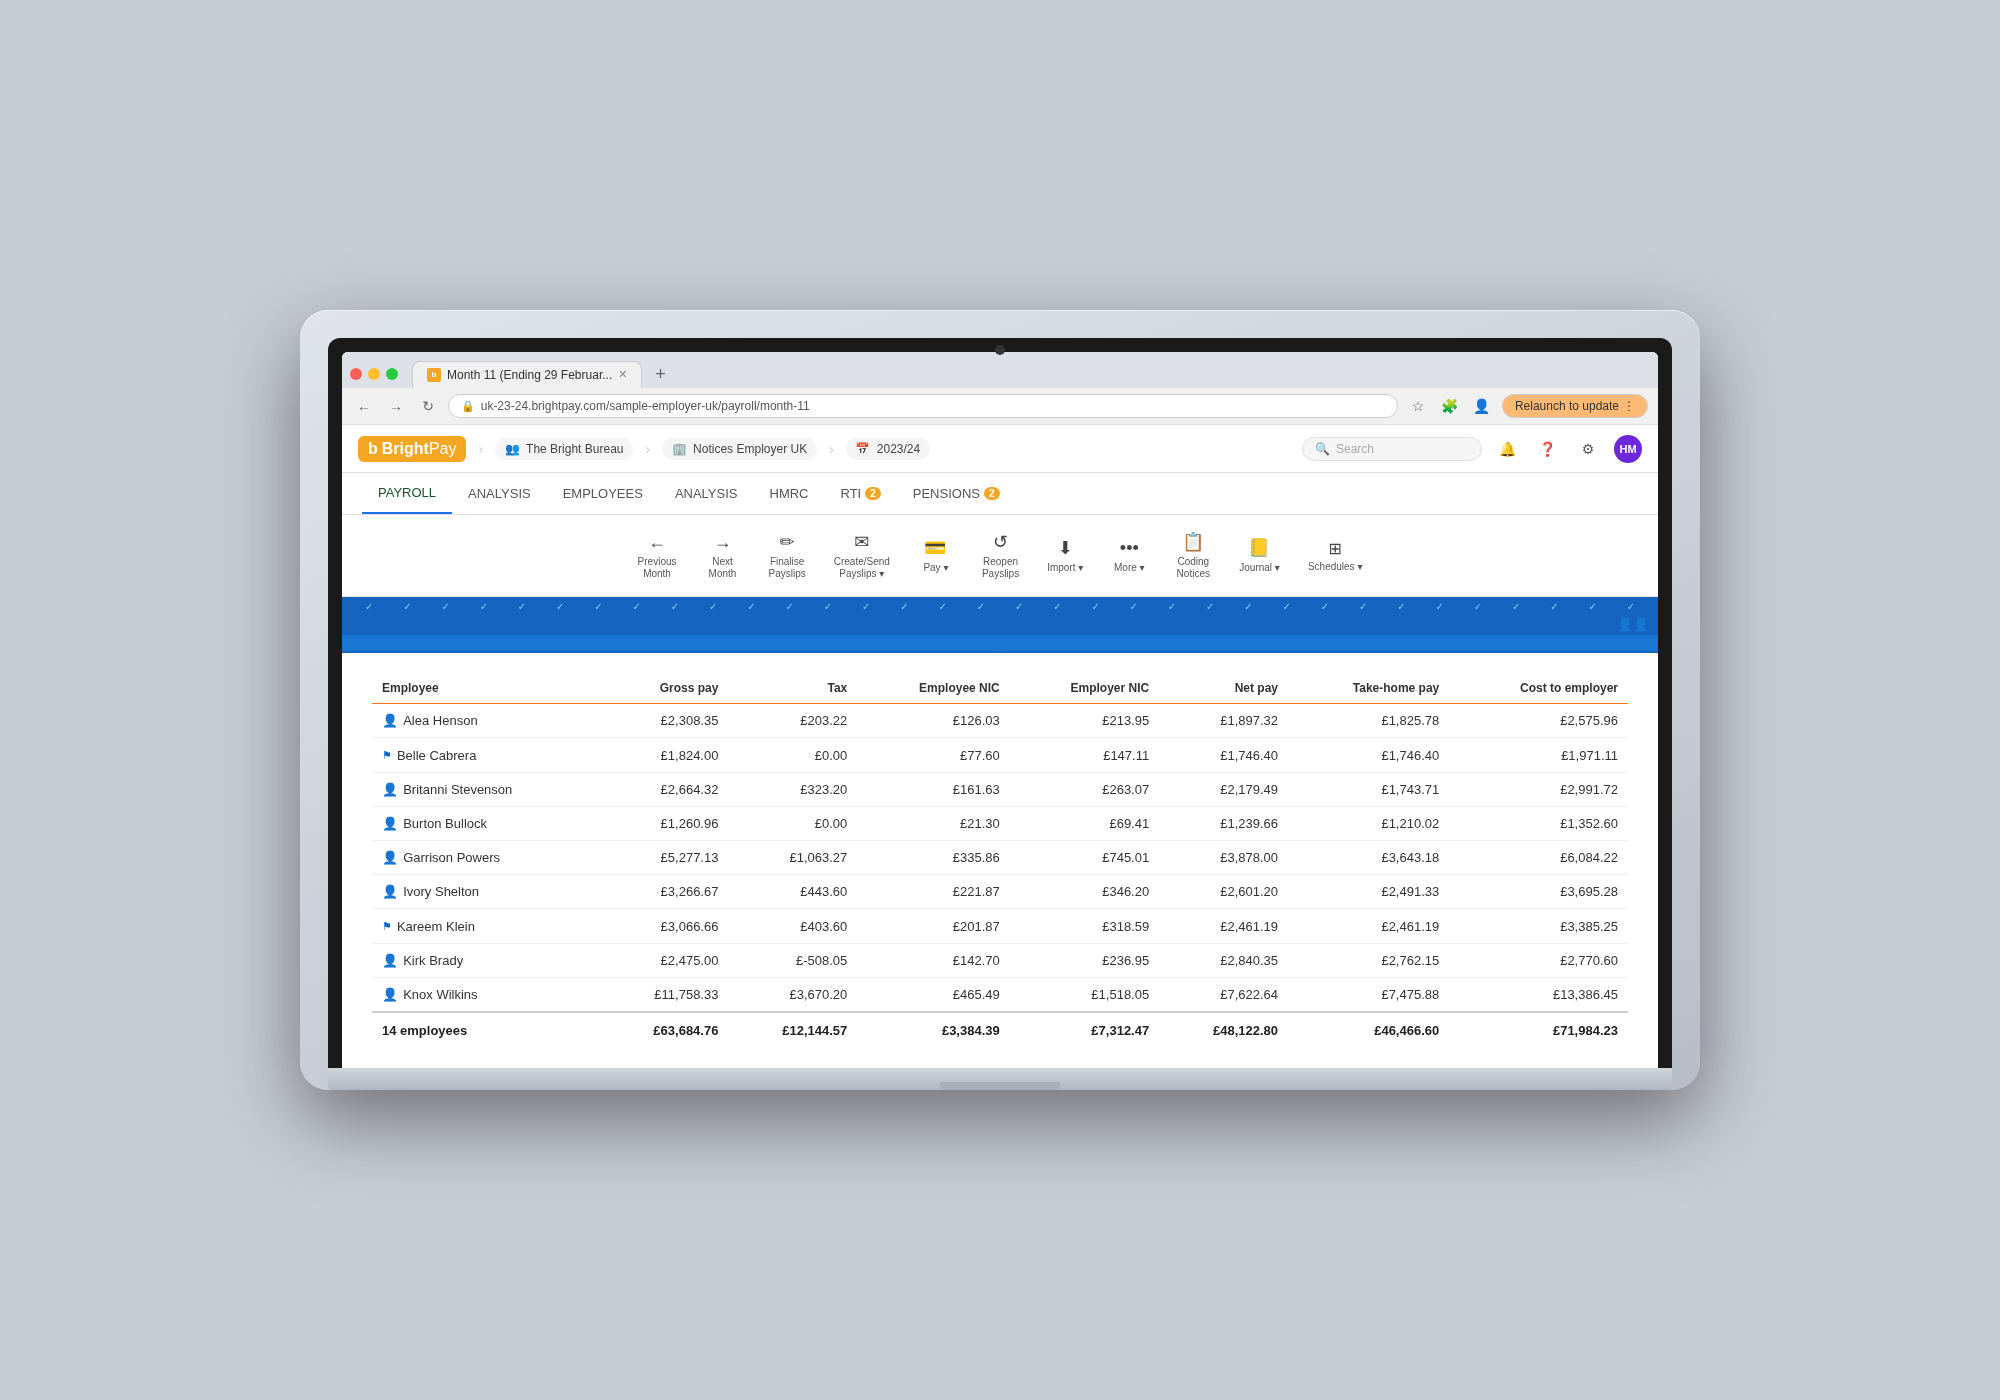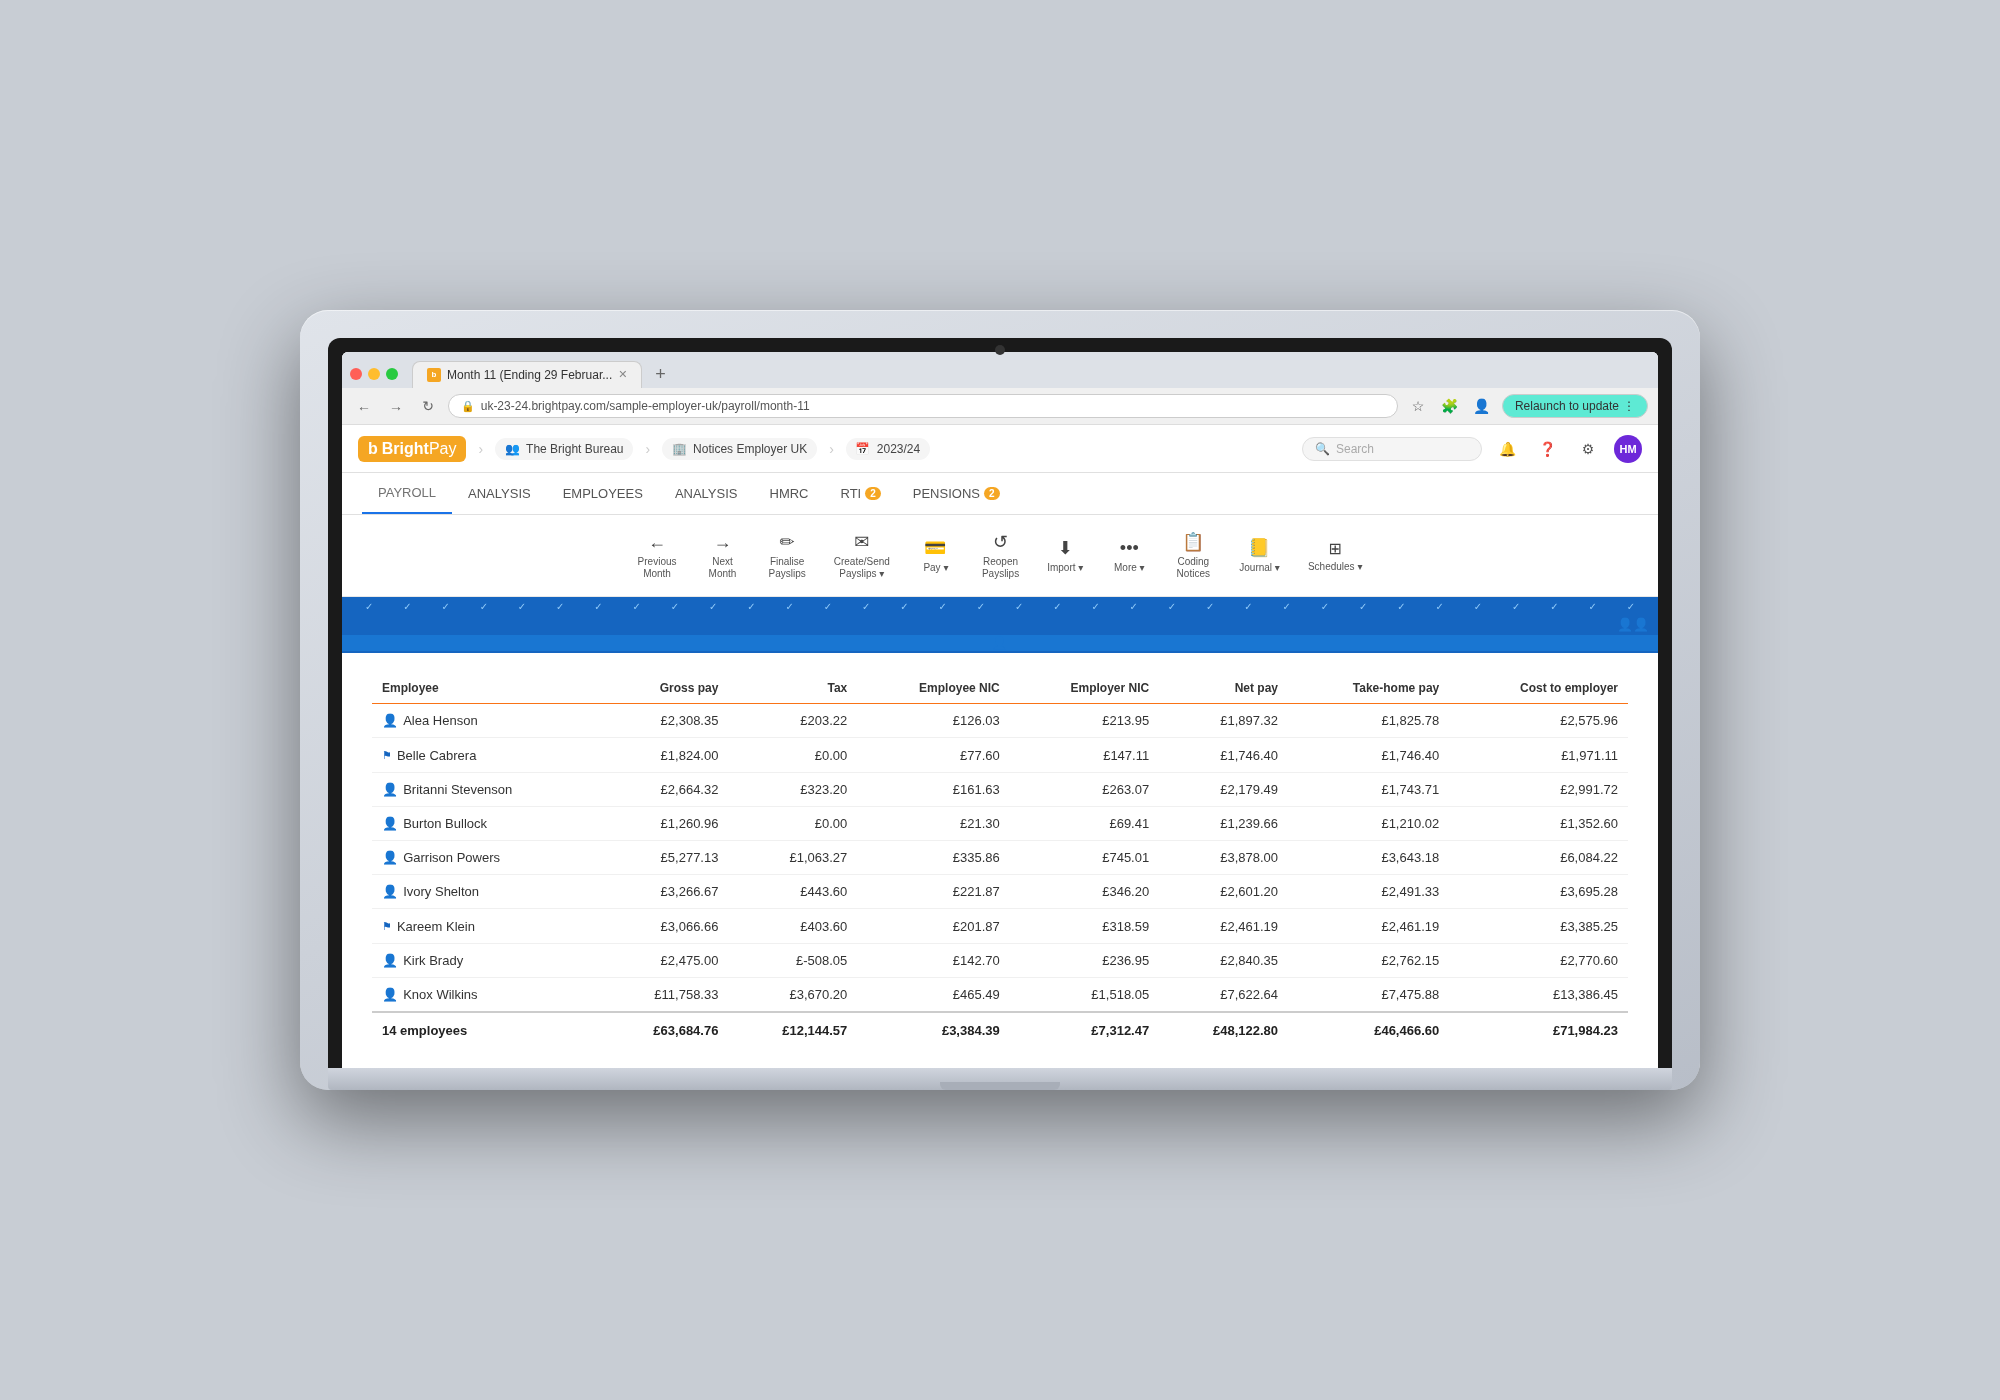--- a/index.html
+++ b/index.html
@@ -182,21 +182,21 @@
       width: 24px;
       height: 24px;
       display: flex;
       align-items: center;
       justify-content: center;
       color: #555;
       font-size: 14px;
     }
 
     .relaunch-btn {
-      background: #5eead4;
+      background: #fdba74;
       border: 1px solid #ccc;
       border-radius: 16px;
       padding: 4px 12px;
       font-size: 12px;
       color: #333;
       cursor: pointer;
       display: flex;
       align-items: center;
       gap: 4px;
     }
@@ -295,21 +295,21 @@
       font-weight: 500;
       color: #555;
       cursor: pointer;
       position: relative;
       display: flex;
       align-items: center;
       gap: 4px;
     }
 
     .nav-tab.active {
-      color: #737373;
+      color: #14532d;
       border-bottom: 2px solid #1a73e8;
     }
 
     .badge {
       background: #f5a623;
       color: white;
       border-radius: 10px;
       font-size: 10px;
       padding: 1px 5px;
       font-weight: bold;

